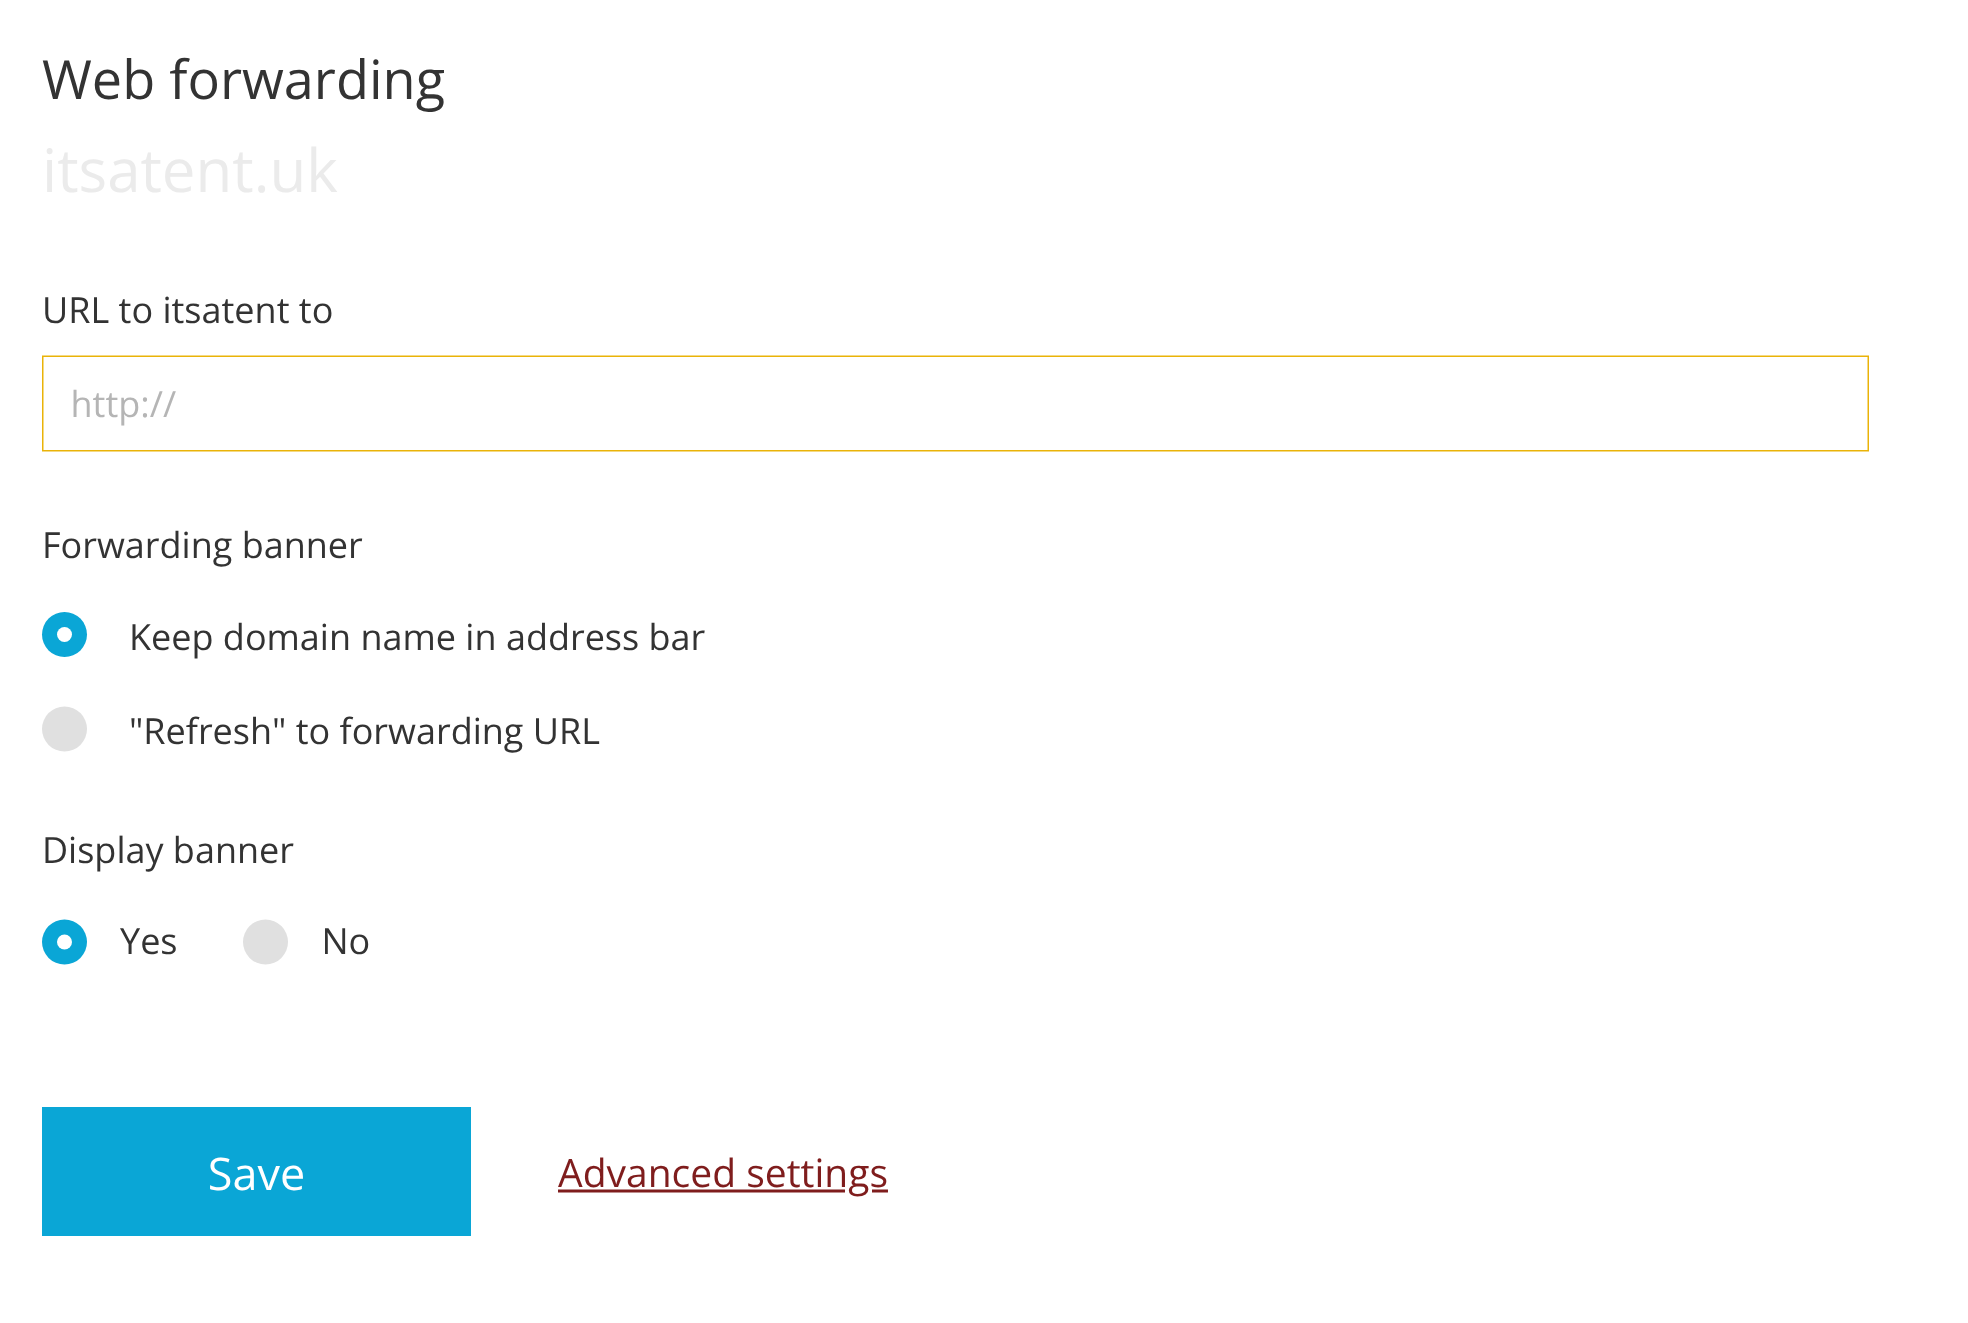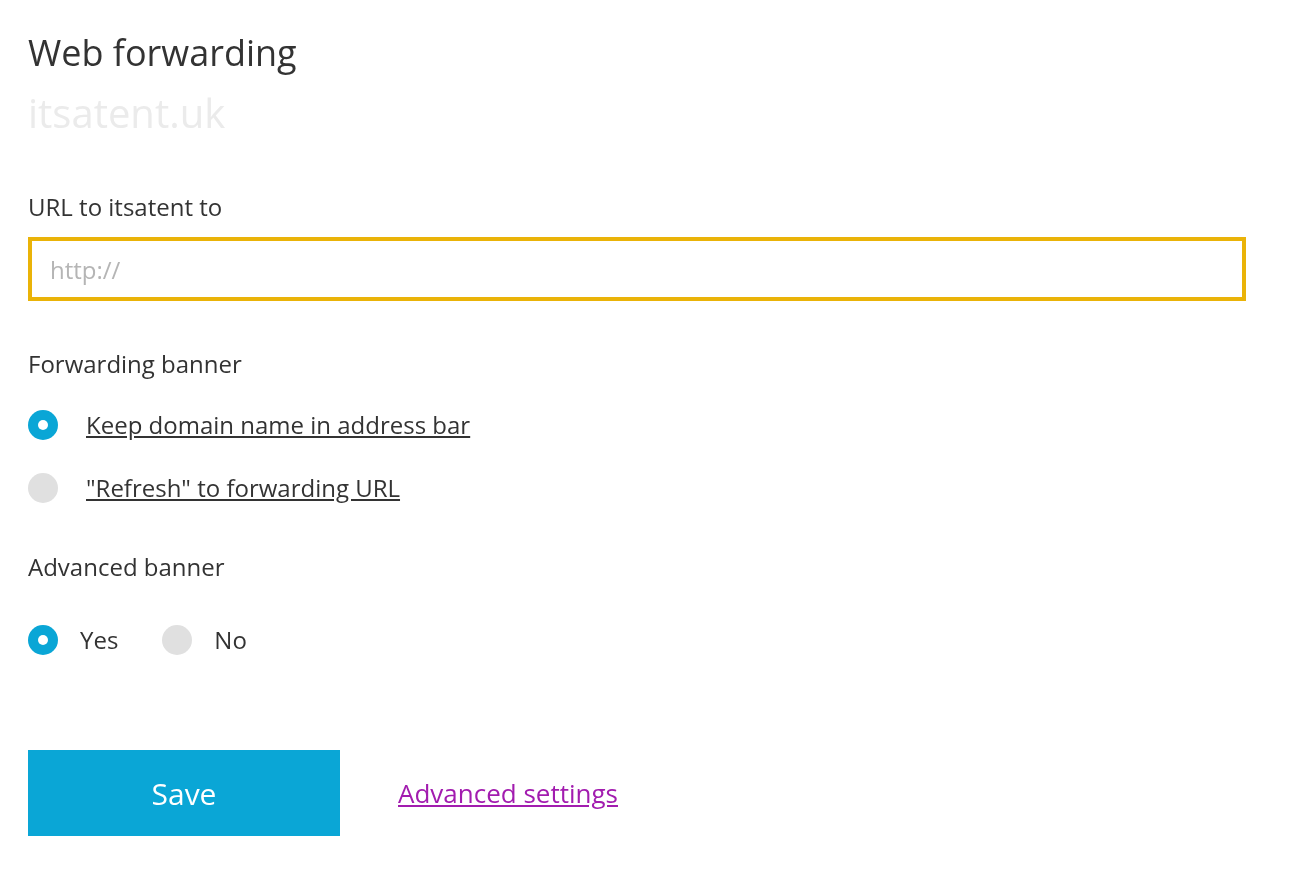--- a/index.html
+++ b/index.html
@@ -28,42 +28,40 @@
     .field-label {
       font-size: 24px;
       color: #333333;
       font-weight: 400;
       margin-bottom: 14px;
     }
     .text-input {
       width: 1218px;
       max-width: 100%;
       height: 64px;
-      border: 4px solid #eab308;
+      border: 1px solid #eab308;
       padding: 0 18px;
       font-size: 24px;
       color: #333333;
       font-family: inherit;
       outline: none;
     }
     .text-input::placeholder {
       color: #b5b5b5;
     }
     .section-gap {
       margin-top: 46px;
     }
     .radio-group {
       margin-top: 28px;
     }
     .radio-row {
       display: flex;
-      align-items: center;
       margin-bottom: 30px;
       cursor: pointer;
-      text-decoration: underline;
     }
     .radio-row:last-child {
       margin-bottom: 0;
     }
     .radio-row-inline {
       display: inline-flex;
       align-items: center;
       margin-right: 44px;
       cursor: pointer;
     }
@@ -91,43 +89,43 @@
       height: 10px;
       border-radius: 50%;
       background: #ffffff;
     }
     .radio-label {
       font-size: 24px;
       color: #333333;
       font-weight: 400;
     }
     .radio-group-inline {
-      margin-top: 40px;
+      margin-top: 28px;
       display: flex;
       align-items: center;
     }
     .actions {
       margin-top: 94px;
       display: flex;
       align-items: center;
     }
     .save-button {
-      width: 312px;
+      width: 286px;
       height: 86px;
       background: #0aa6d6;
       color: #ffffff;
       font-size: 30px;
       font-weight: 400;
       border: none;
       cursor: pointer;
       font-family: inherit;
     }
     .advanced-link {
       font-size: 26px;
-      color: #a21caf;
+      color: #7f1d1d;
       text-decoration: underline;
       margin-left: 58px;
       cursor: pointer;
     }
   </style>
 </head>
 <body>
 
 <h1 class="page-title">Web forwarding</h1>
 <div class="domain-subtitle">itsatent.uk</div>
@@ -152,21 +150,21 @@
       <div class="radio-outer unselected">
         
       </div>
       <span class="radio-label">"Refresh" to forwarding URL</span>
     </div>
 
   </div>
 </div>
 
 <div class="section-gap">
-  <div class="field-label">Advanced banner</div>
+  <div class="field-label">Display banner</div>
   <div class="radio-group-inline">
 
     <div class="radio-row-inline">
       <div class="radio-outer selected">
         <div class="radio-inner"></div>
       </div>
       <span class="radio-label">Yes</span>
     </div>
 
     <div class="radio-row-inline">

